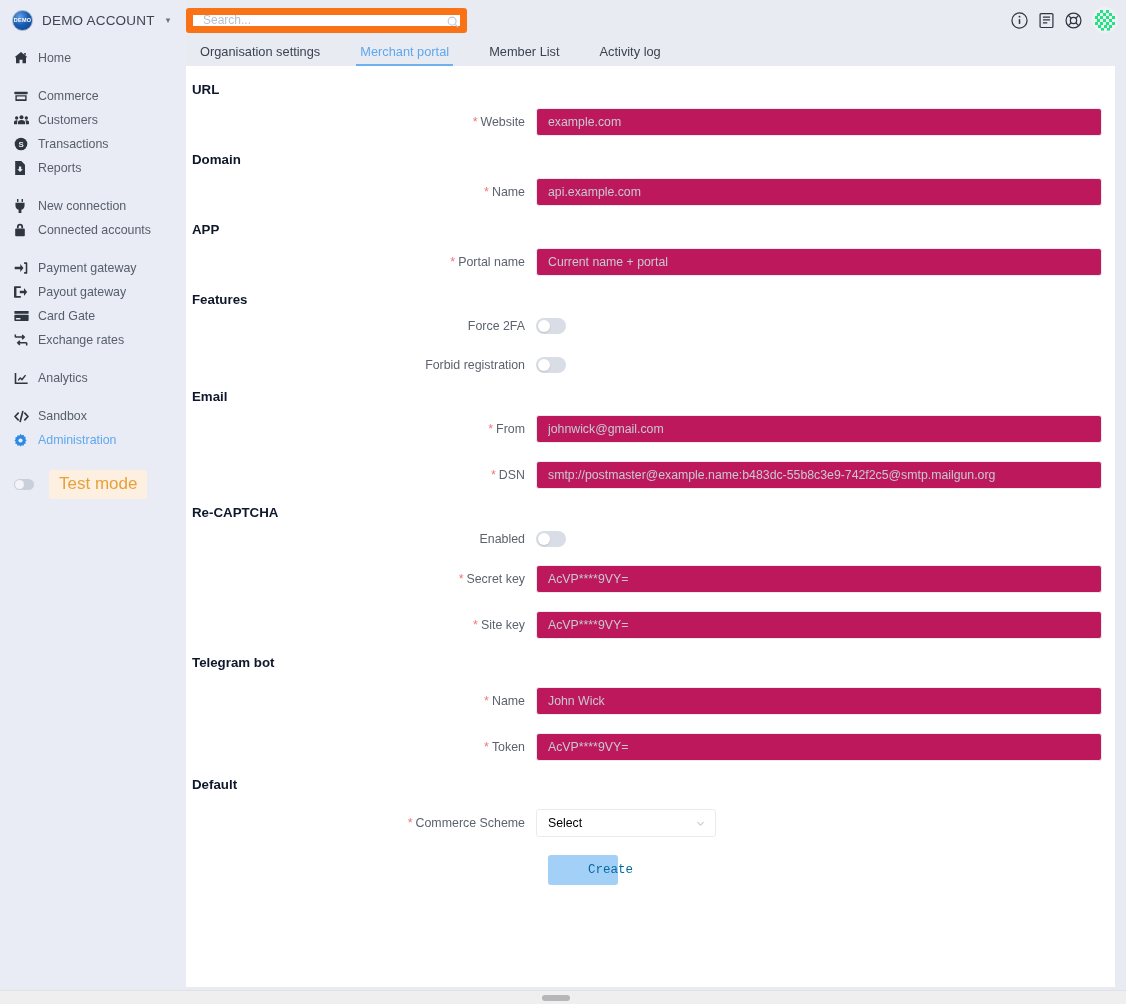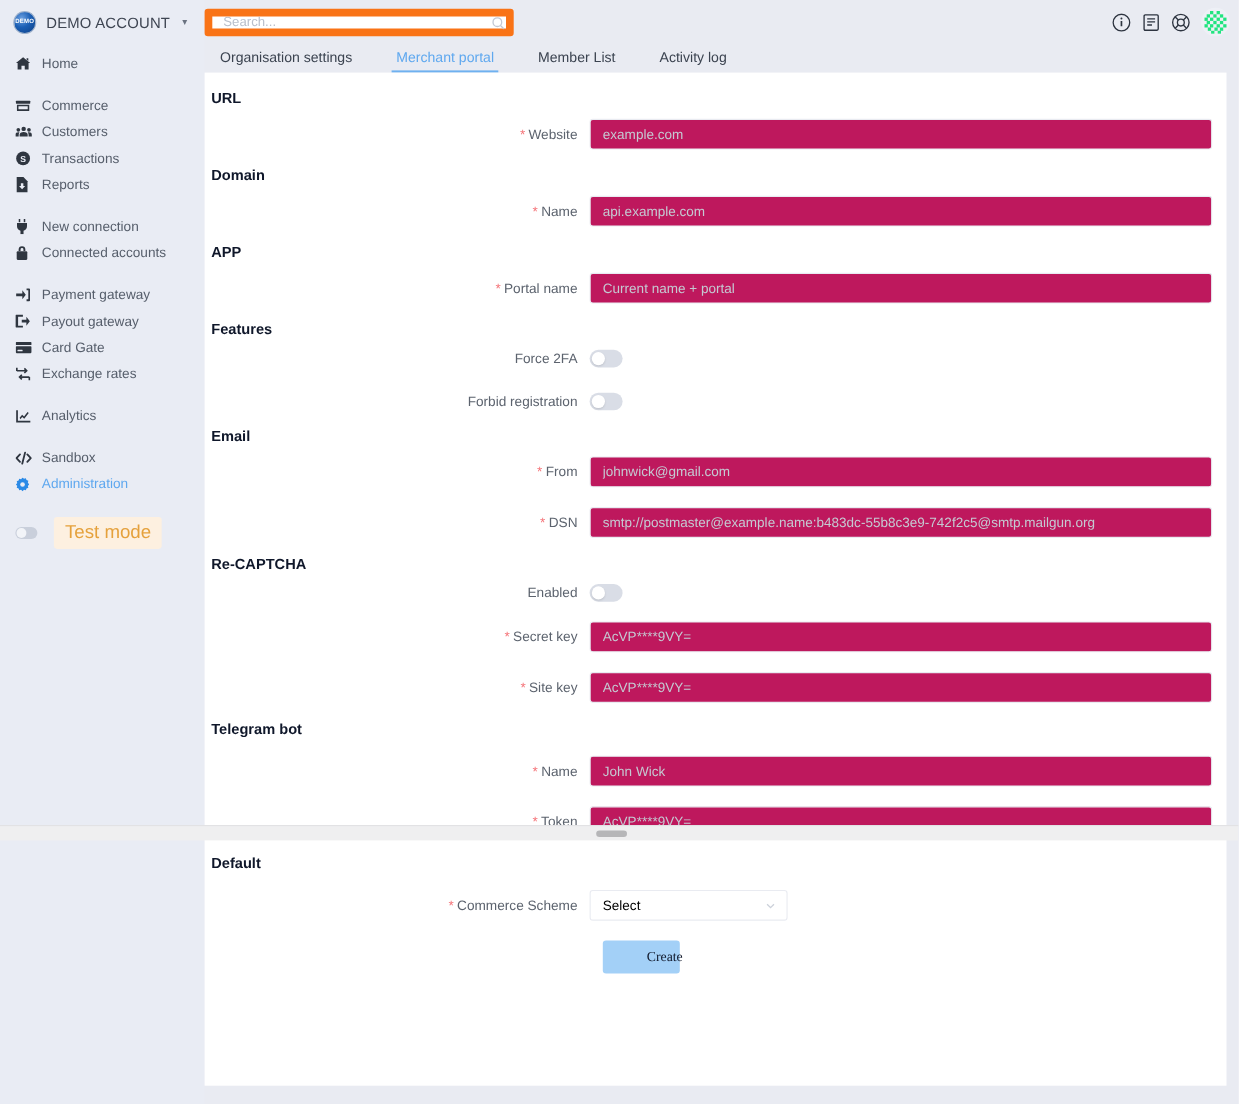--- a/index.html
+++ b/index.html
@@ -4,21 +4,21 @@
 <style>
   * { box-sizing: border-box; }
   html, body {
     margin: 0; padding: 0;
     width: 1126px; height: 1004px;
     overflow: hidden;
     background: #e9ebf2;
     font-family: "Liberation Sans", sans-serif;
     -webkit-font-smoothing: antialiased;
   }
-  .app { position: relative; width: 1126px; height: 764px; display: flex; }
+  .app { position: relative; width: 1126px; height: 1004px; display: flex; }
 
   
   .sidebar {
     width: 186px; height: 1004px;
     background: #e9ecf4;
     flex: 0 0 186px;
     position: relative;
   }
   .brand {
     display: flex; align-items: center;
@@ -169,22 +169,22 @@
     border: 1px solid #e9ebf1; border-radius: 3px;
     display: flex; align-items: center; justify-content: space-between;
     padding: 0 9px 0 11px; cursor: pointer; background: #fff;
   }
   .select-text { font-size: 12.3px; color: #000000; }
   .select-caret { color: #ccd1da; display: flex; }
 
   .btn-create {
     margin-top: 18px; margin-left: 356px;
     width: 70px; height: 30px; border: none; border-radius: 3px;
-    background: #a3d0f7; color: #0f172a; font-size: 12.5px;
-    cursor: pointer; font-family: Liberation Serif, serif; padding-left: 40px;
+    background: #a3d0f7; color: #0369a1; font-size: 12.5px;
+    cursor: pointer; font-family: Liberation Mono, monospace; padding-left: 40px;
   }
 
   
   .hscroll-track {
     position: absolute; left: 0; bottom: 0; width: 1126px; height: 14px;
     background: #efeff0; border-top: 1px solid #e2e2e4;
   }
   .hscroll-thumb {
     position: absolute; left: 542px; top: 4px; width: 28px; height: 6px;
     background: #b6b6b8; border-radius: 3px;

